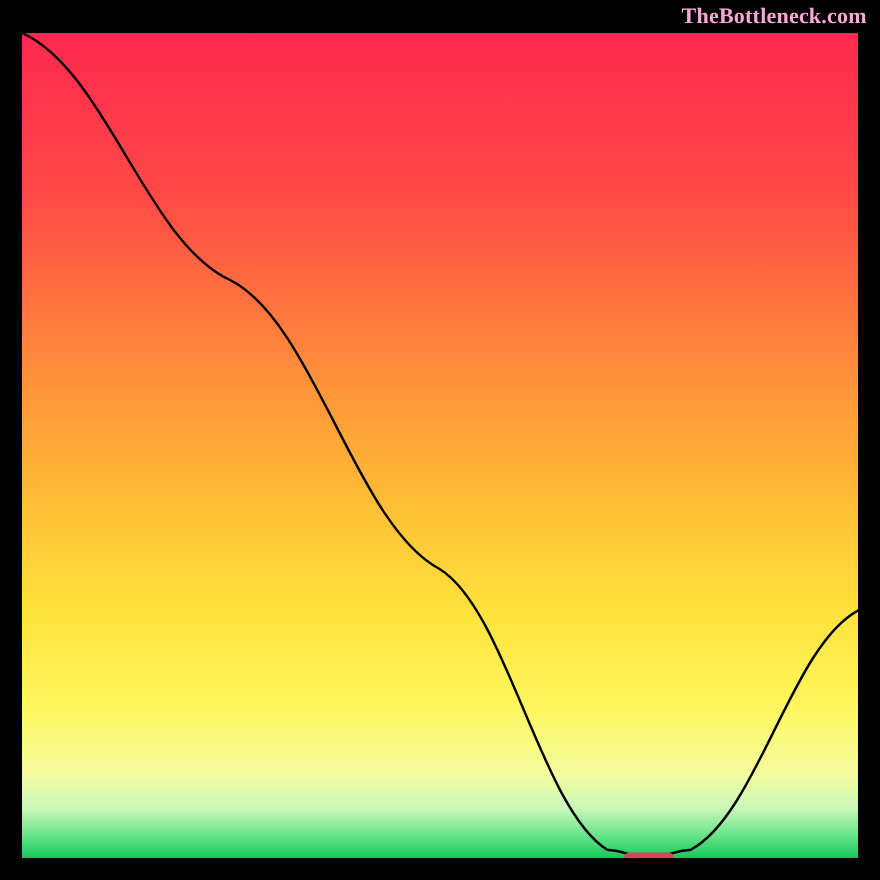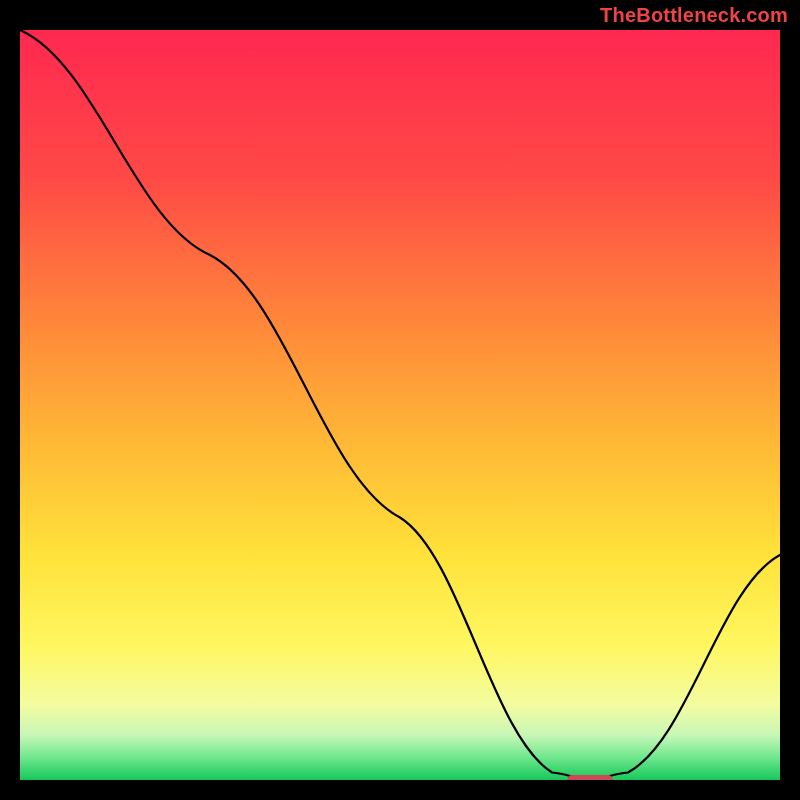--- a/index.html
+++ b/index.html
@@ -13,24 +13,24 @@
   .chart-container {
     position: relative;
     width: 800px;
     height: 800px;
     background: #000;
   }
   .attribution {
     position: absolute;
     top: 4px;
     right: 12px;
-    font-family: Liberation Sans, sans-serif;
+    font-family: Liberation Serif, serif;
     font-size: 20px;
     font-weight: 600;
-    color: #ef4444;
+    color: #f9a8d4;
     letter-spacing: 0.2px;
     z-index: 10;
   }
   .plot-area {
     position: absolute;
     left: 20px;
     top: 30px;
     width: 760px;
     height: 750px;
     z-index: 2;

